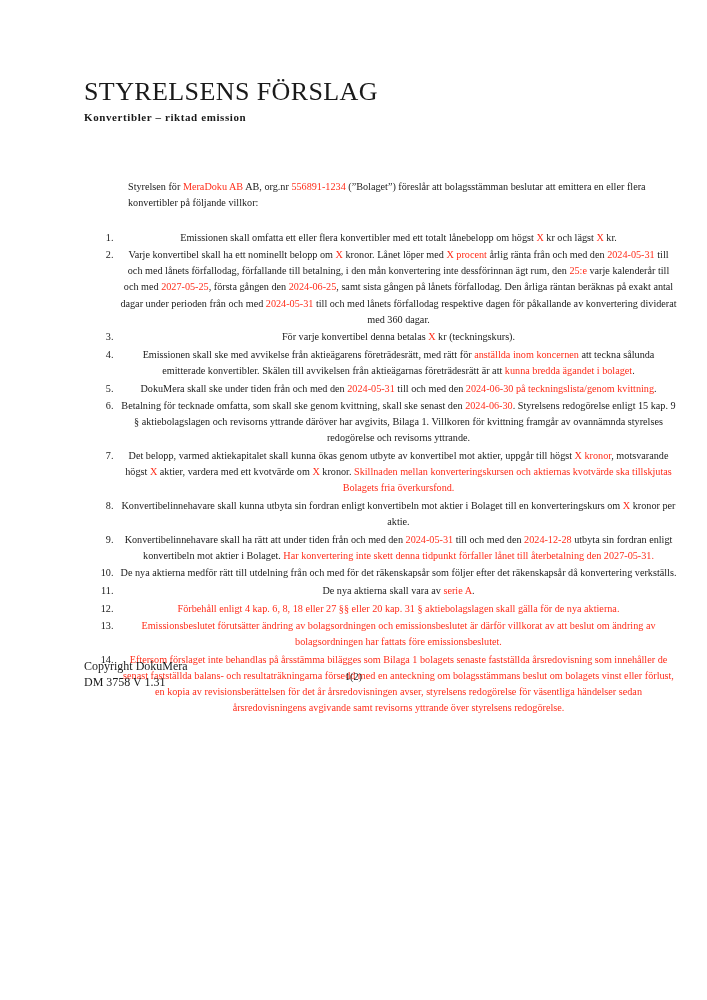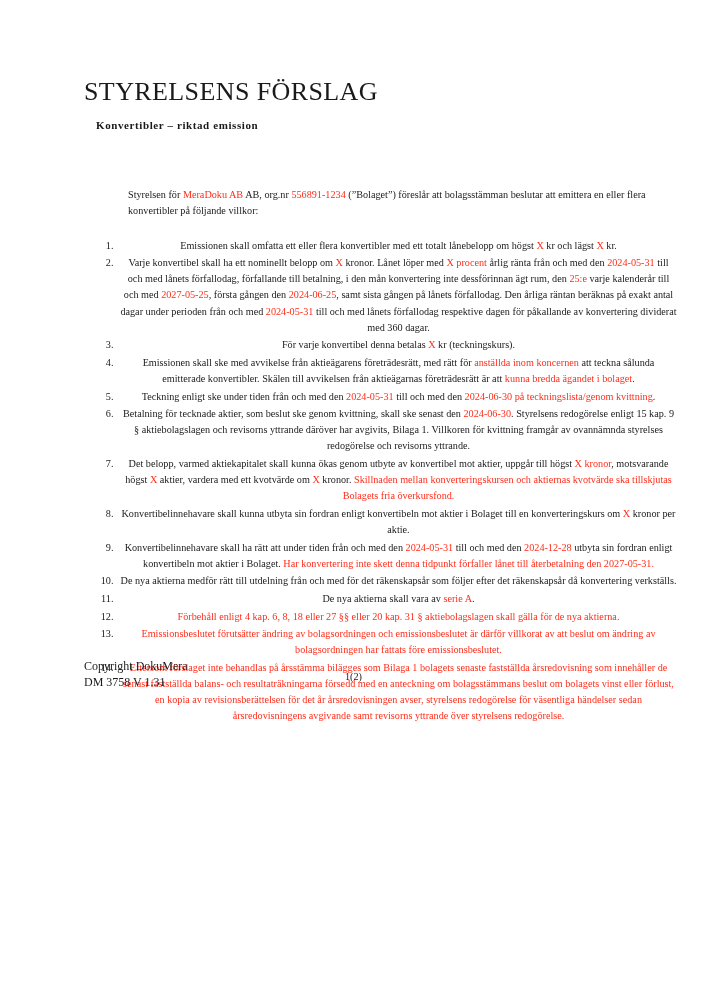--- a/index.html
+++ b/index.html
@@ -28,21 +28,21 @@
     letter-spacing: 0.4px;
     color: #1a1a1a;
     margin: 0 0 4px 0;
     line-height: 1.1;
   }
   .doc-subtitle {
     font-size: 11px;
     font-weight: bold;
     letter-spacing: 0.6px;
     color: #1a1a1a;
-    margin: 12px;
+    margin: 0;
   }
   .intro {
     margin-top: 56px;
     font-size: 10.2px;
     line-height: 1.62;
     color: #1a1a1a;
     margin-left: 44px;
   }
   .intro p {
     margin: 0;
@@ -92,22 +92,22 @@
     <p>
       <span>Styrelsen för </span><span class="r">MeraDoku AB</span><span> AB, org.nr </span><span class="r">556891-1234</span><span> (”Bolaget”) föreslår att bolagsstämman beslutar att emittera en eller flera konvertibler på följande villkor:</span>
     </p>
   </div>
 
   <ol class="clauses">
       <li><span>Emissionen skall omfatta ett eller flera konvertibler med ett totalt lånebelopp om högst </span><span class="r">X</span><span> kr och lägst </span><span class="r">X</span><span> kr.</span></li>
       <li><span>Varje konvertibel skall ha ett nominellt belopp om </span><span class="r">X</span><span> kronor. Lånet löper med </span><span class="r">X procent</span><span> årlig ränta från och med den </span><span class="r">2024-05-31</span><span> till och med lånets förfallodag, förfallande till betalning, i den mån konvertering inte dessförinnan ägt rum, den </span><span class="r">25:e</span><span> varje kalenderår till och med </span><span class="r">2027-05-25</span><span>, första gången den </span><span class="r">2024-06-25</span><span>, samt sista gången på lånets förfallodag. Den årliga räntan beräknas på exakt antal dagar under perioden från och med </span><span class="r">2024-05-31</span><span> till och med lånets förfallodag respektive dagen för påkallande av konvertering dividerat med 360 dagar.</span></li>
       <li><span>För varje konvertibel denna betalas </span><span class="r">X</span><span> kr (teckningskurs).</span></li>
       <li><span>Emissionen skall ske med avvikelse från aktieägarens företrädesrätt, med rätt för </span><span class="r">anställda inom koncernen</span><span> att teckna sålunda emitterade konvertibler. Skälen till avvikelsen från aktieägarnas företrädesrätt är att </span><span class="r">kunna bredda ägandet i bolaget</span><span>.</span></li>
-      <li><span>Teckning enligt ske under tiden från och med den </span><span class="r">2024-05-31</span><span> till och med den </span><span class="r">2024-06-30 på teckningslista/genom kvittning</span><span>.</span></li>
-      <li><span>Betalning för tecknade aktier, som beslut ske genom kvittning, skall ske senast den </span><span class="r">2024-06-30</span><span>. Styrelsens redogörelse enligt 15 kap. 9 § aktiebolagslagen och revisorns yttrande däröver har avgivits, Bilaga 1. Villkoren för kvittning framgår av ovannämnda styrelses redogörelse och revisorns yttrande.</span></li>
+      <li><span>DokuMera skall ske under tiden från och med den </span><span class="r">2024-05-31</span><span> till och med den </span><span class="r">2024-06-30 på teckningslista/genom kvittning</span><span>.</span></li>
+      <li><span>Betalning för tecknade omfatta, som skall ske genom kvittning, skall ske senast den </span><span class="r">2024-06-30</span><span>. Styrelsens redogörelse enligt 15 kap. 9 § aktiebolagslagen och revisorns yttrande däröver har avgivits, Bilaga 1. Villkoren för kvittning framgår av ovannämnda styrelses redogörelse och revisorns yttrande.</span></li>
       <li><span>Det belopp, varmed aktiekapitalet skall kunna ökas genom utbyte av konvertibel mot aktier, uppgår till högst </span><span class="r">X kronor</span><span>, motsvarande högst </span><span class="r">X</span><span> aktier, vardera med ett kvotvärde om </span><span class="r">X</span><span> kronor. </span><span class="r">Skillnaden mellan konverteringskursen och aktiernas kvotvärde ska tillskjutas Bolagets fria överkursfond.</span></li>
       <li><span>Konvertibelinnehavare skall kunna utbyta sin fordran enligt konvertibeln mot aktier i Bolaget till en konverteringskurs om </span><span class="r">X</span><span> kronor per aktie.</span></li>
       <li><span>Konvertibelinnehavare skall ha rätt att under tiden från och med den </span><span class="r">2024-05-31</span><span> till och med den </span><span class="r">2024-12-28</span><span> utbyta sin fordran enligt konvertibeln mot aktier i Bolaget. </span><span class="r">Har konvertering inte skett denna tidpunkt förfaller lånet till återbetalning den 2027-05-31.</span></li>
       <li><span>De nya aktierna medför rätt till utdelning från och med för det räkenskapsår som följer efter det räkenskapsår då konvertering verkställs.</span></li>
       <li><span>De nya aktierna skall vara av </span><span class="r">serie A</span><span>.</span></li>
       <li><span class="r">Förbehåll enligt 4 kap. 6, 8, 18 eller 27 §§ eller 20 kap. 31 § aktiebolagslagen skall gälla för de nya aktierna.</span></li>
       <li><span class="r">Emissionsbeslutet förutsätter ändring av bolagsordningen och emissionsbeslutet är därför villkorat av att beslut om ändring av bolagsordningen har fattats före emissionsbeslutet.</span></li>
       <li><span class="r">Eftersom förslaget inte behandlas på årsstämma bilägges som Bilaga 1 bolagets senaste fastställda årsredovisning som innehåller de senast fastställda balans- och resultaträkningarna försedd med en anteckning om bolagsstämmans beslut om bolagets vinst eller förlust, en kopia av revisionsberättelsen för det år årsredovisningen avser, styrelsens redogörelse för väsentliga händelser sedan årsredovisningens avgivande samt revisorns yttrande över styrelsens redogörelse.</span></li>
     </ol>
 

